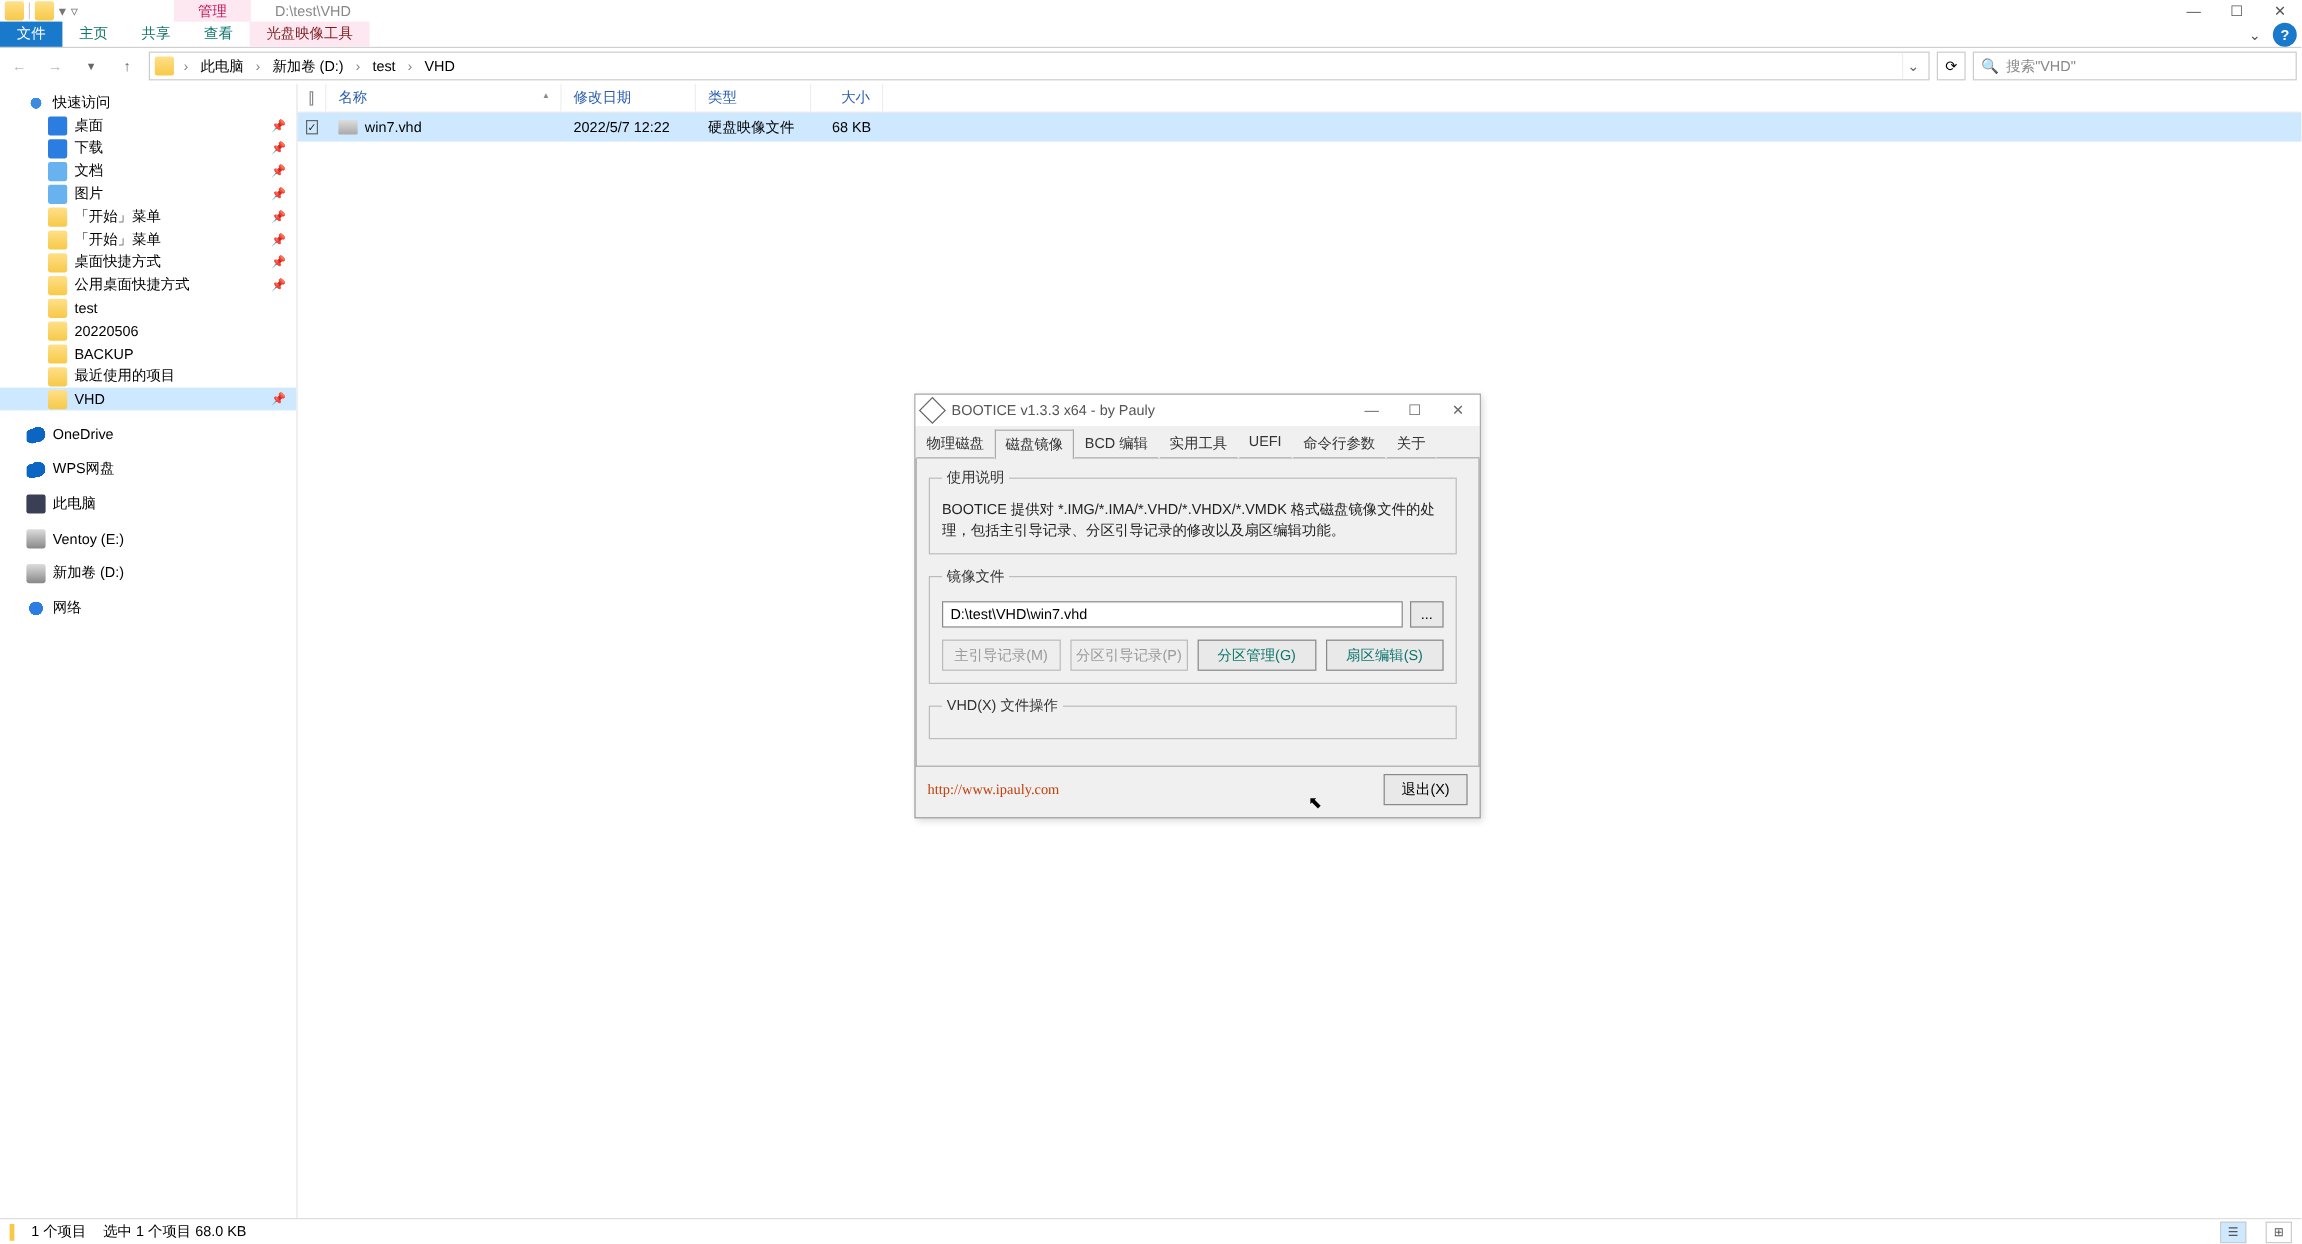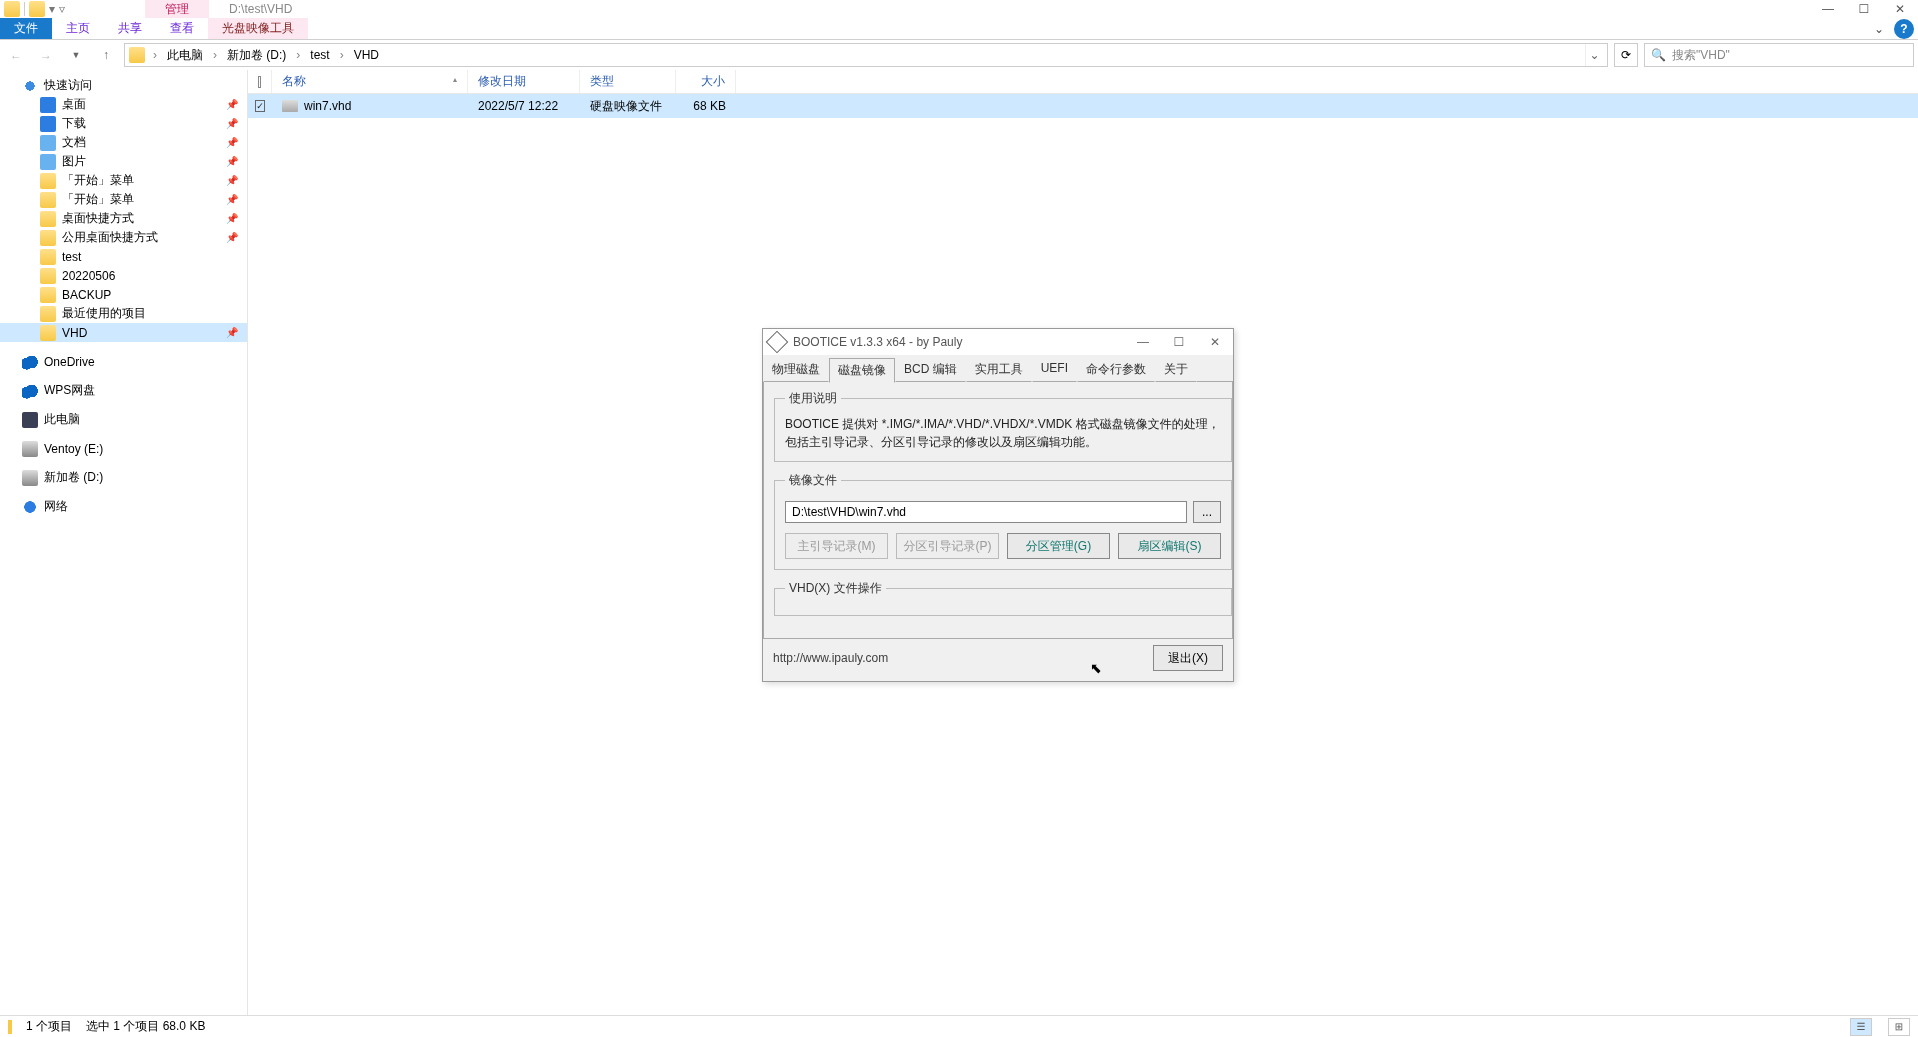--- a/index.html
+++ b/index.html
@@ -10,21 +10,21 @@
 .titlebar .qat { display: flex; align-items: center; gap: 4px; padding-left: 4px; }
 .titlebar .qat .folder-icon { width: 16px; height: 16px; background: linear-gradient(#ffe08a,#f7c948); border-radius: 2px; }
 .titlebar .qat .sep { width: 1px; height: 14px; background: #ccc; }
 .titlebar .contextual { margin-left: 80px; background: #fde7f0; color: #c2185b; padding: 0 20px; height: 18px; display: flex; align-items: center; }
 .titlebar .path-title { margin-left: 20px; color: #888; }
 .titlebar .spacer { flex: 1; }
 .titlebar .winbtn { width: 36px; height: 18px; display: flex; align-items: center; justify-content: center; color: #555; }
 
 
 .ribbon { height: 22px; display: flex; align-items: stretch; border-bottom: 1px solid #d0d0d0; background: #fff; }
-.ribbon .tab { padding: 0 14px; display: flex; align-items: center; color: #6d28d9; cursor: default; }
+.ribbon .tab { padding: 0 14px; display: flex; align-items: center; color: #0f766e; cursor: default; }
 .ribbon .tab.file { background: #1979ca; color: #fff; }
 .ribbon .tab.ctx { background: #fde7f0; color: #7f1d1d; }
 .ribbon .grow { flex: 1; }
 .ribbon .collapse-caret { width: 22px; display: flex; align-items: center; justify-content: center; color: #555; }
 .ribbon .help { width: 20px; height: 20px; border-radius: 50%; background: #1979ca; color: #fff; display: flex; align-items: center; justify-content: center; margin: 1px 4px; font-weight: bold; }
 
 
 .navrow { height: 30px; display: flex; align-items: center; gap: 6px; padding: 2px 4px; }
 .navbtn { width: 24px; height: 24px; display: flex; align-items: center; justify-content: center; color: #666; border-radius: 2px; }
 .navbtn.disabled { color: #bbb; }
@@ -80,32 +80,32 @@
 
 .dialog { position: absolute; left: 514px; top: 258px; width: 472px; background: #f0f0f0; border: 1px solid #9a9a9a; box-shadow: 2px 2px 6px rgba(0,0,0,0.15); display: flex; flex-direction: column; }
 .dialog .dtitle { height: 26px; display: flex; align-items: center; padding-left: 6px; background: #fff; color: #555; }
 .dialog .dtitle .dico { width: 16px; height: 16px; border: 1px solid #666; transform: rotate(45deg); margin-right: 8px; }
 .dialog .dtitle .grow { flex: 1; }
 .dialog .dtitle .wbtn { width: 36px; height: 26px; display: flex; align-items: center; justify-content: center; color: #666; }
 .dialog .tabs { display: flex; background: #f0f0f0; padding-top: 2px; }
 .dialog .tabs .dtab { padding: 3px 8px; color: #333; border: 1px solid transparent; }
 .dialog .tabs .dtab.active { background: #f0f0f0; border: 1px solid #aaa; border-bottom-color: #f0f0f0; position: relative; top: 1px; }
 .dialog .tabs .dtab:not(.active){ border-bottom: 1px solid #aaa; }
-.dialog .tabbody { border: 1px solid #aaa; border-top: none; margin: 0 0 0 0; padding: 8px 0 12px 10px; }
+.dialog .tabbody { border: 1px solid #aaa; border-top: none; margin: 0 0 0 0; padding: 8px 18px 12px 10px; }
 .dialog fieldset { border: 1px solid #bcbcbc; margin-bottom: 10px; padding: 8px 10px 10px 10px; }
 .dialog legend { padding: 0 4px; color: #333; }
 .dialog .desc { line-height: 1.5; color: #222; }
 .dialog .filerowd { display: flex; gap: 6px; margin-top: 4px; }
 .dialog input[type=text] { flex: 1; height: 22px; border: 1px solid #888; padding: 0 6px; background: #fff; }
 .dialog .browse { width: 28px; height: 22px; border: 1px solid #888; background: #e9e9e9; }
 .dialog .btnrow { display: flex; gap: 8px; margin-top: 10px; }
 .dialog .dbtn { flex: 1; height: 26px; border: 1px solid #888; background: #e9e9e9; color: #0f766e; }
 .dialog .dbtn.disabled { color: #9a9a9a; background: #eee; border-color: #bbb; }
 .dialog .footer { display: flex; align-items: center; padding: 6px 10px 10px 10px; }
-.dialog .footer a { color: #404040; text-decoration: none; }
+.dialog .footer a { color: #c2410c; text-decoration: none; font-family: Liberation Serif, serif; }
 .dialog .footer .grow { flex: 1; }
 .dialog .footer .exitbtn { width: 70px; height: 26px; border: 1px solid #888; background: #e9e9e9; }
 
 .cursor { position: absolute; left: 842px; top: 590px; font-size: 14px; color: #000; pointer-events: none; }
 </style>
 </head>
 <body>
 
 <div class="titlebar">
   <div class="qat">

